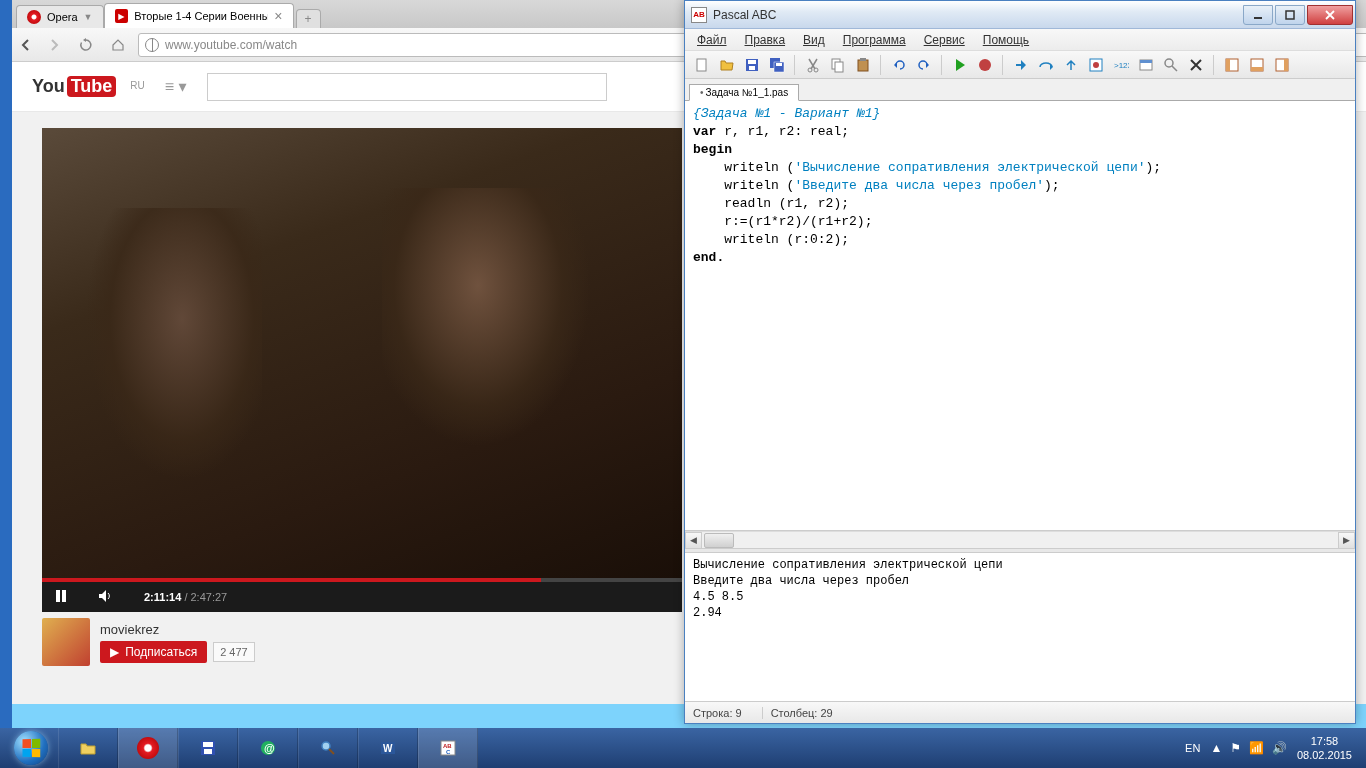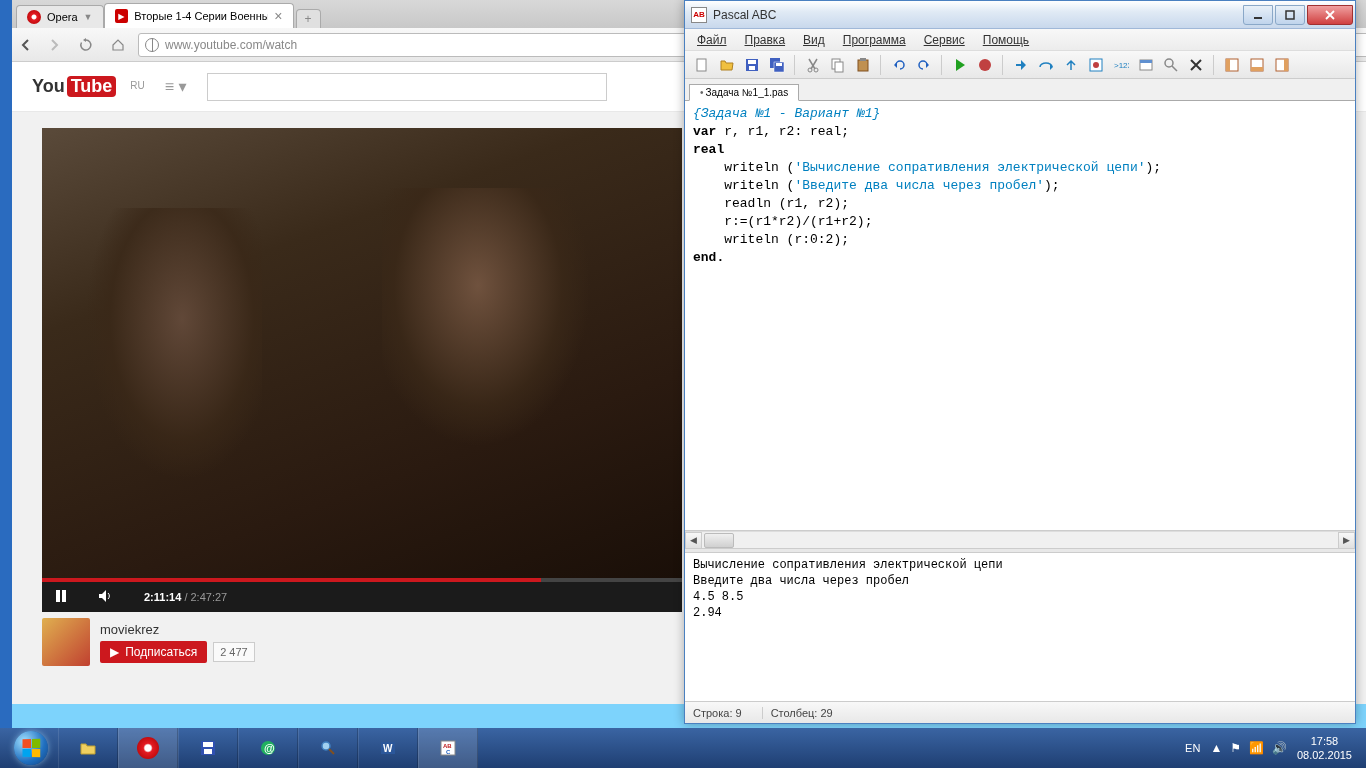--- a/index.html
+++ b/index.html
@@ -375,21 +375,21 @@
         </svg>
       </div>
   </div>
 
   <div class="pascal-tabs">
     <div class="pascal-tab"><span class="dot">•</span><span>Задача №1_1.pas</span></div>
   </div>
 
   <div class="code-editor"><span class="comment">{Задача №1 - Вариант №1}</span>
 <span class="kw">var</span><span> r, r1, r2: real;</span>
-<span class="kw">real</span>
+<span class="kw">begin</span>
 <span>    writeln (</span><span class="str">'Вычисление сопративления электрической цепи'</span><span>);</span>
 <span>    writeln (</span><span class="str">'Введите два числа через пробел'</span><span>);</span>
 <span>    readln (r1, r2);</span>
 <span>    r:=(r1*r2)/(r1+r2);</span>
 <span>    writeln (r:0:2);</span>
 <span class="kw">end.</span></div>
 
   <div class="h-scrollbar">
     <div class="h-scroll-btn">◀</div>
     <div class="h-scroll-thumb"></div>

